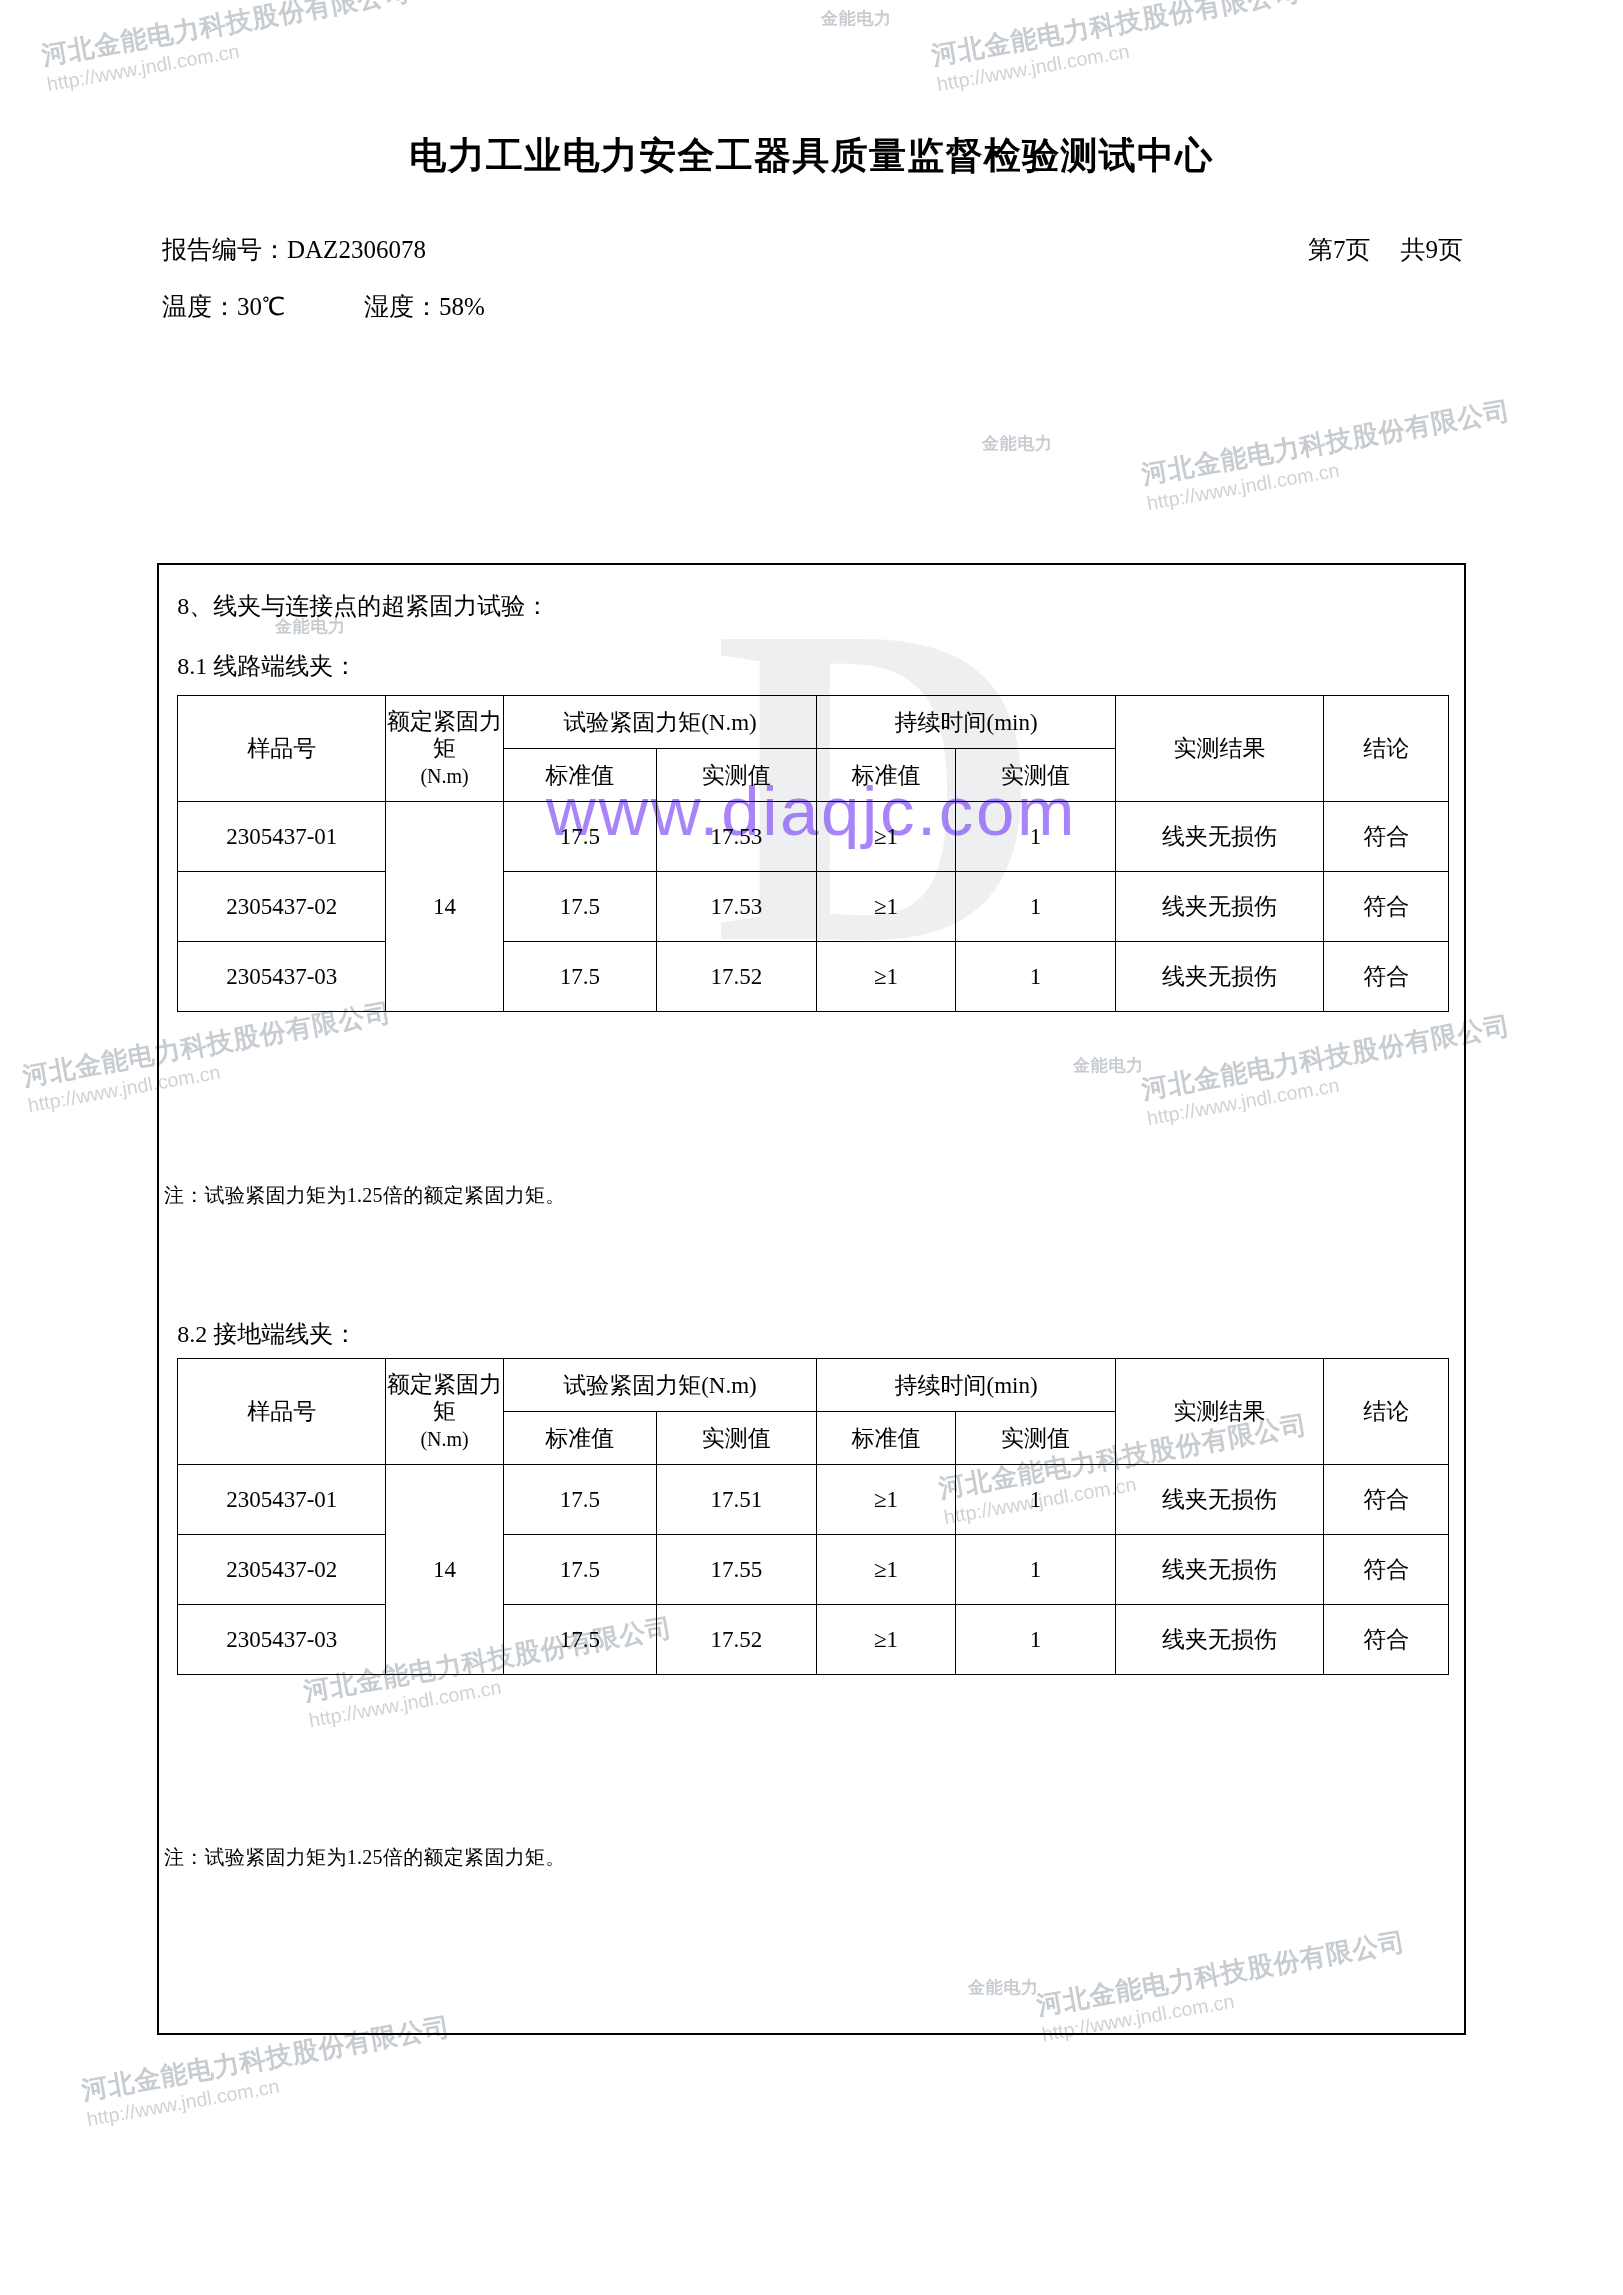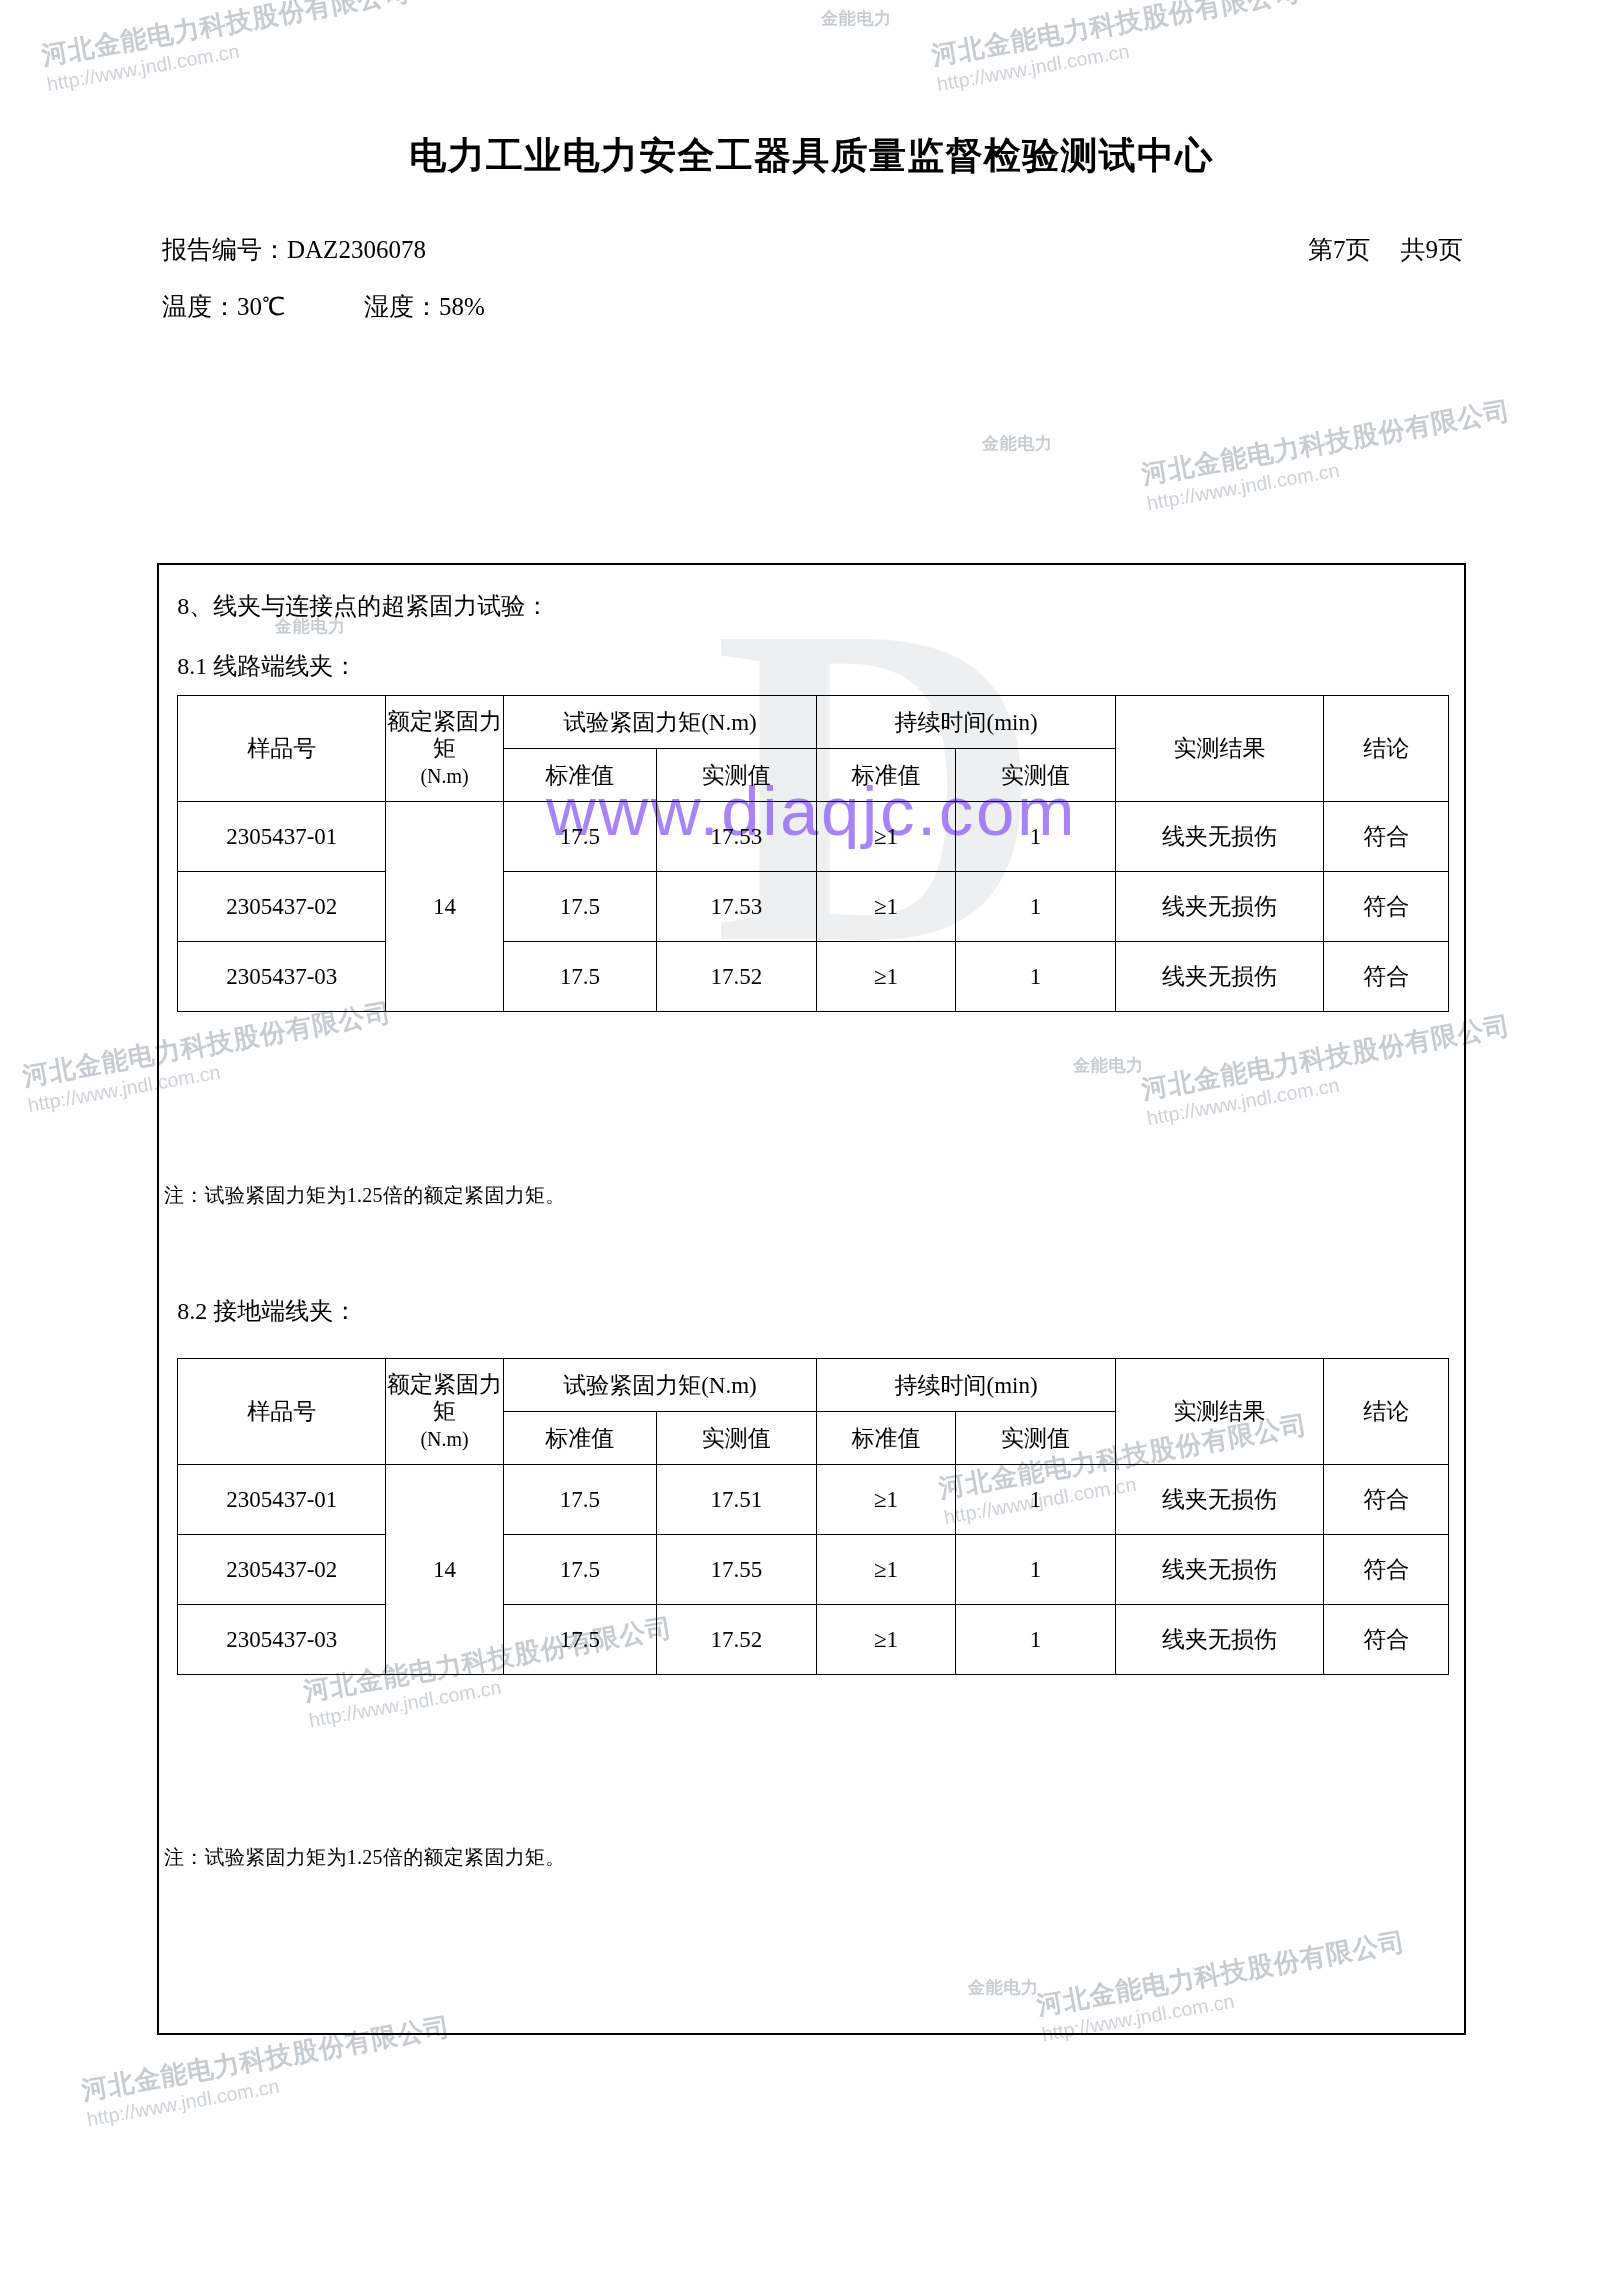--- a/index.html
+++ b/index.html
@@ -115,21 +115,21 @@
     background: transparent;
     z-index: 10;
   }
   .sec-title {
     font-size: 24px;
     margin: 0;
     padding: 0;
   }
   .sec-1 { position: absolute; left: 18.3px; top: 25px; }
   .sec-2 { position: absolute; left: 18.3px; top: 85px; }
-  .sec-3 { position: absolute; left: 18.3px; top: 730px; }
+  .sec-3 { position: absolute; left: 18.3px; top: 753px; }
 
   table.t {
     position: absolute;
     border-collapse: collapse;
     table-layout: fixed;
     font-size: 23px;
   }
   table.t td, table.t th {
     border: 1.3px solid #000;
     text-align: center;

